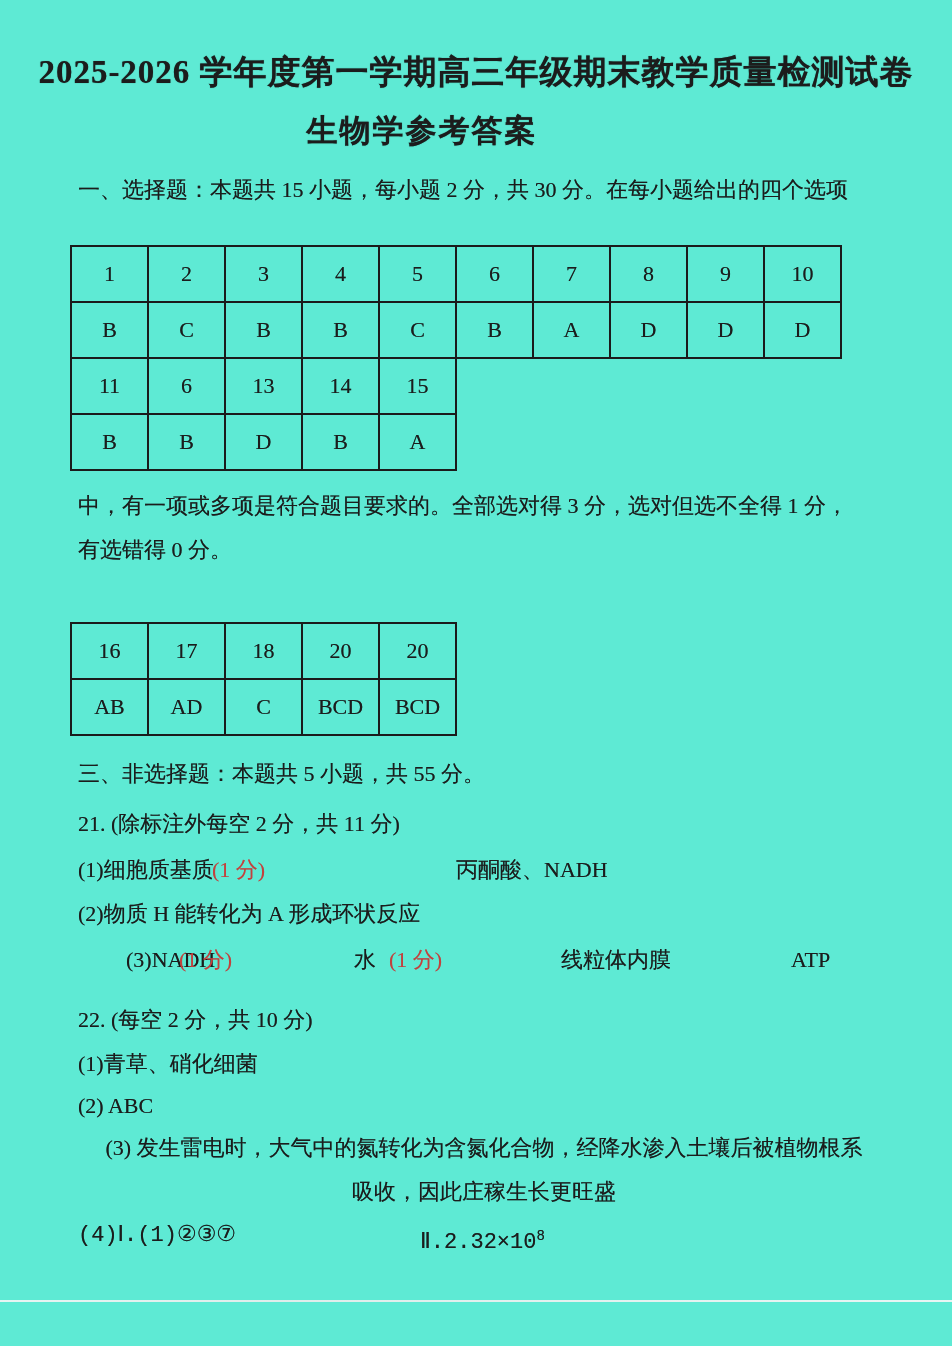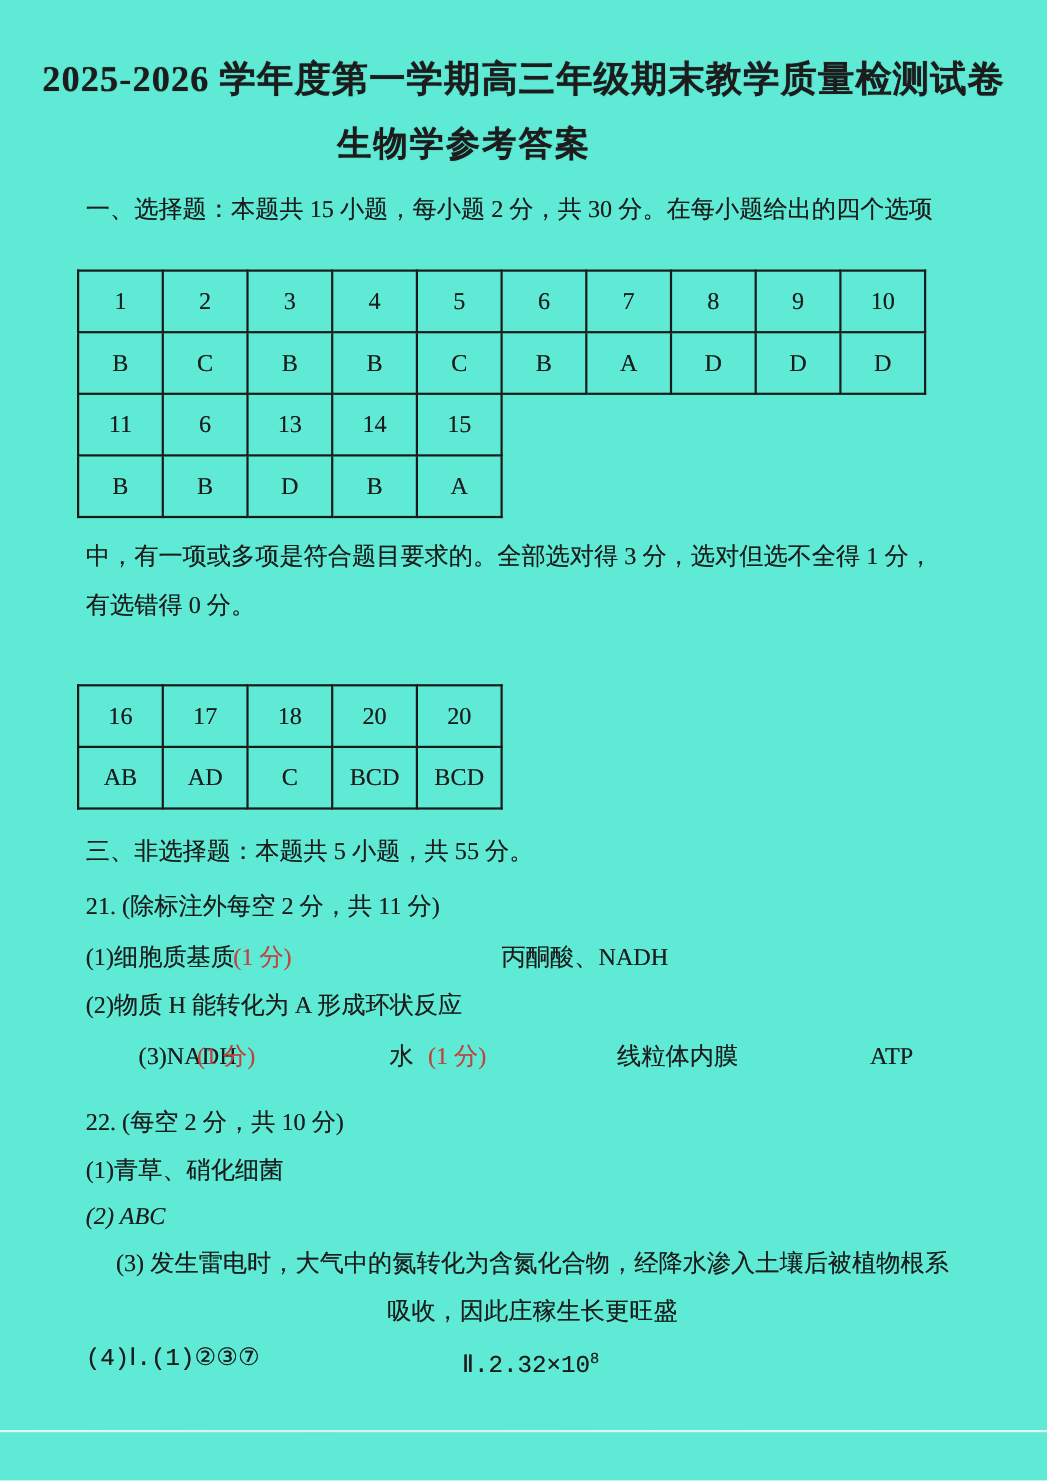--- a/index.html
+++ b/index.html
@@ -184,21 +184,21 @@
     <span class="seg" style="left:276px;">水</span>
     <span class="seg red" style="left:311px;">(1 分)</span>
     <span class="seg" style="left:483px;">线粒体内膜</span>
     <span class="seg" style="left:713px;">ATP</span>
   </div>
 
   <div class="line bodytext" style="top:998px;">22. (每空 2 分，共 10 分)</div>
 
   <div class="line bodytext" style="top:1042px;">(1)青草、硝化细菌</div>
 
-  <div class="line bodytext" style="top:1084px;font-style:italic;">(2) ABC</div>
+  <div class="line bodytext" style="top:1084px;">(2) ABC</div>
 
   <div class="para bodytext" style="top:1126px;text-align:center;">
     <div>(3) 发生雷电时，大气中的氮转化为含氮化合物，经降水渗入土壤后被植物根系</div>
     <div>吸收，因此庄稼生长更旺盛</div>
   </div>
 
   <div class="line bodytext" style="top:1214px;font-family:Liberation Mono, monospace;">
     <span class="seg" style="left:0;">(4)Ⅰ.(1)②③⑦</span>
     <span class="seg" style="left:342px;"><span>Ⅱ.2.32×10</span><sup>8</sup></span>
   </div>

